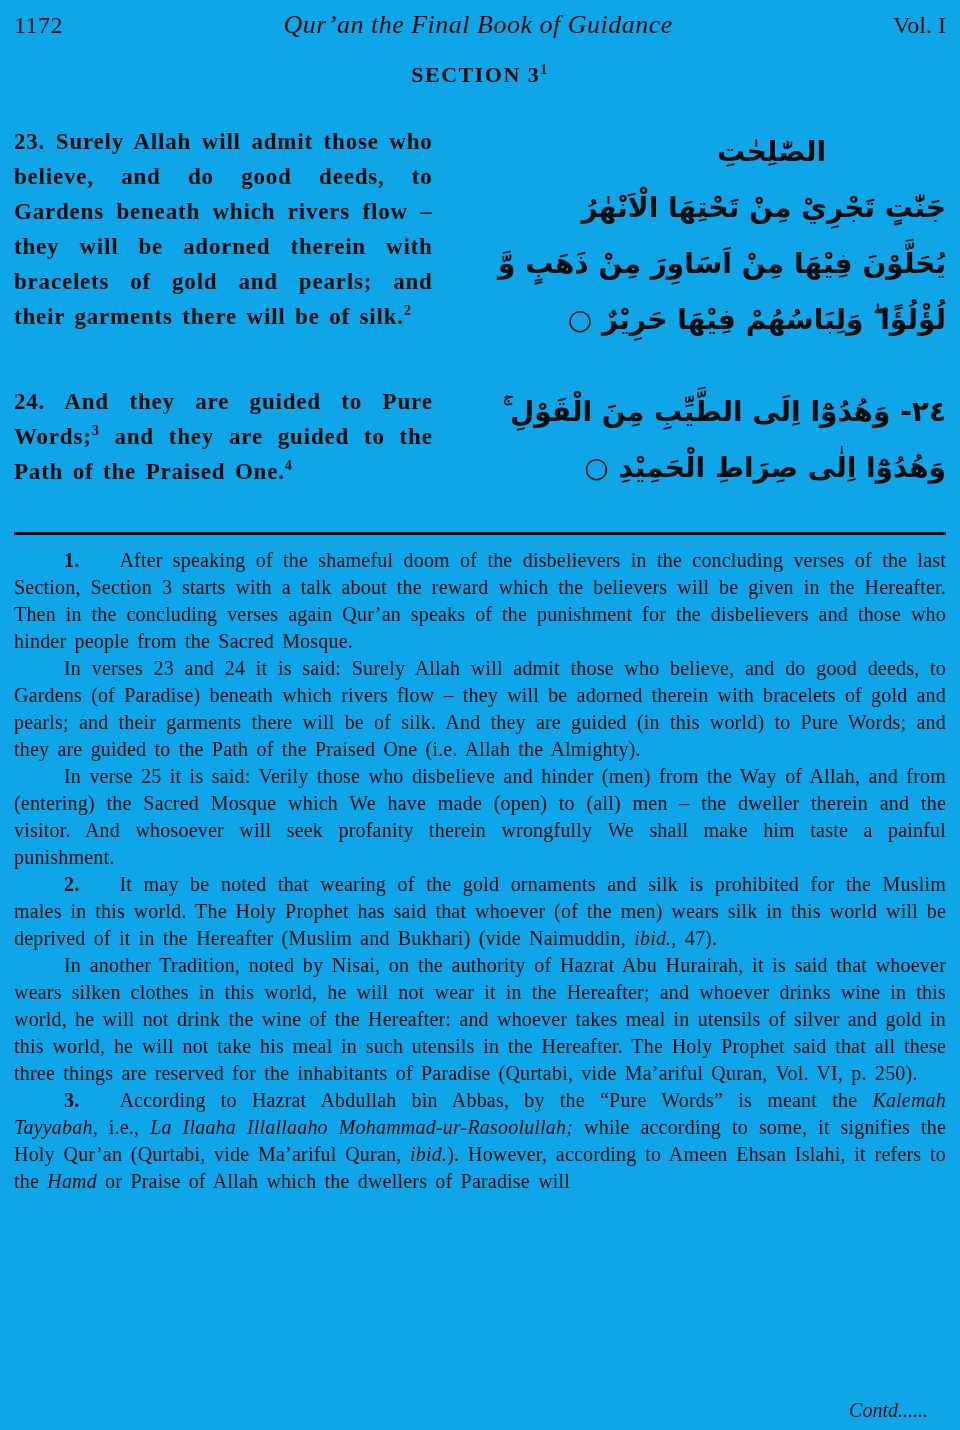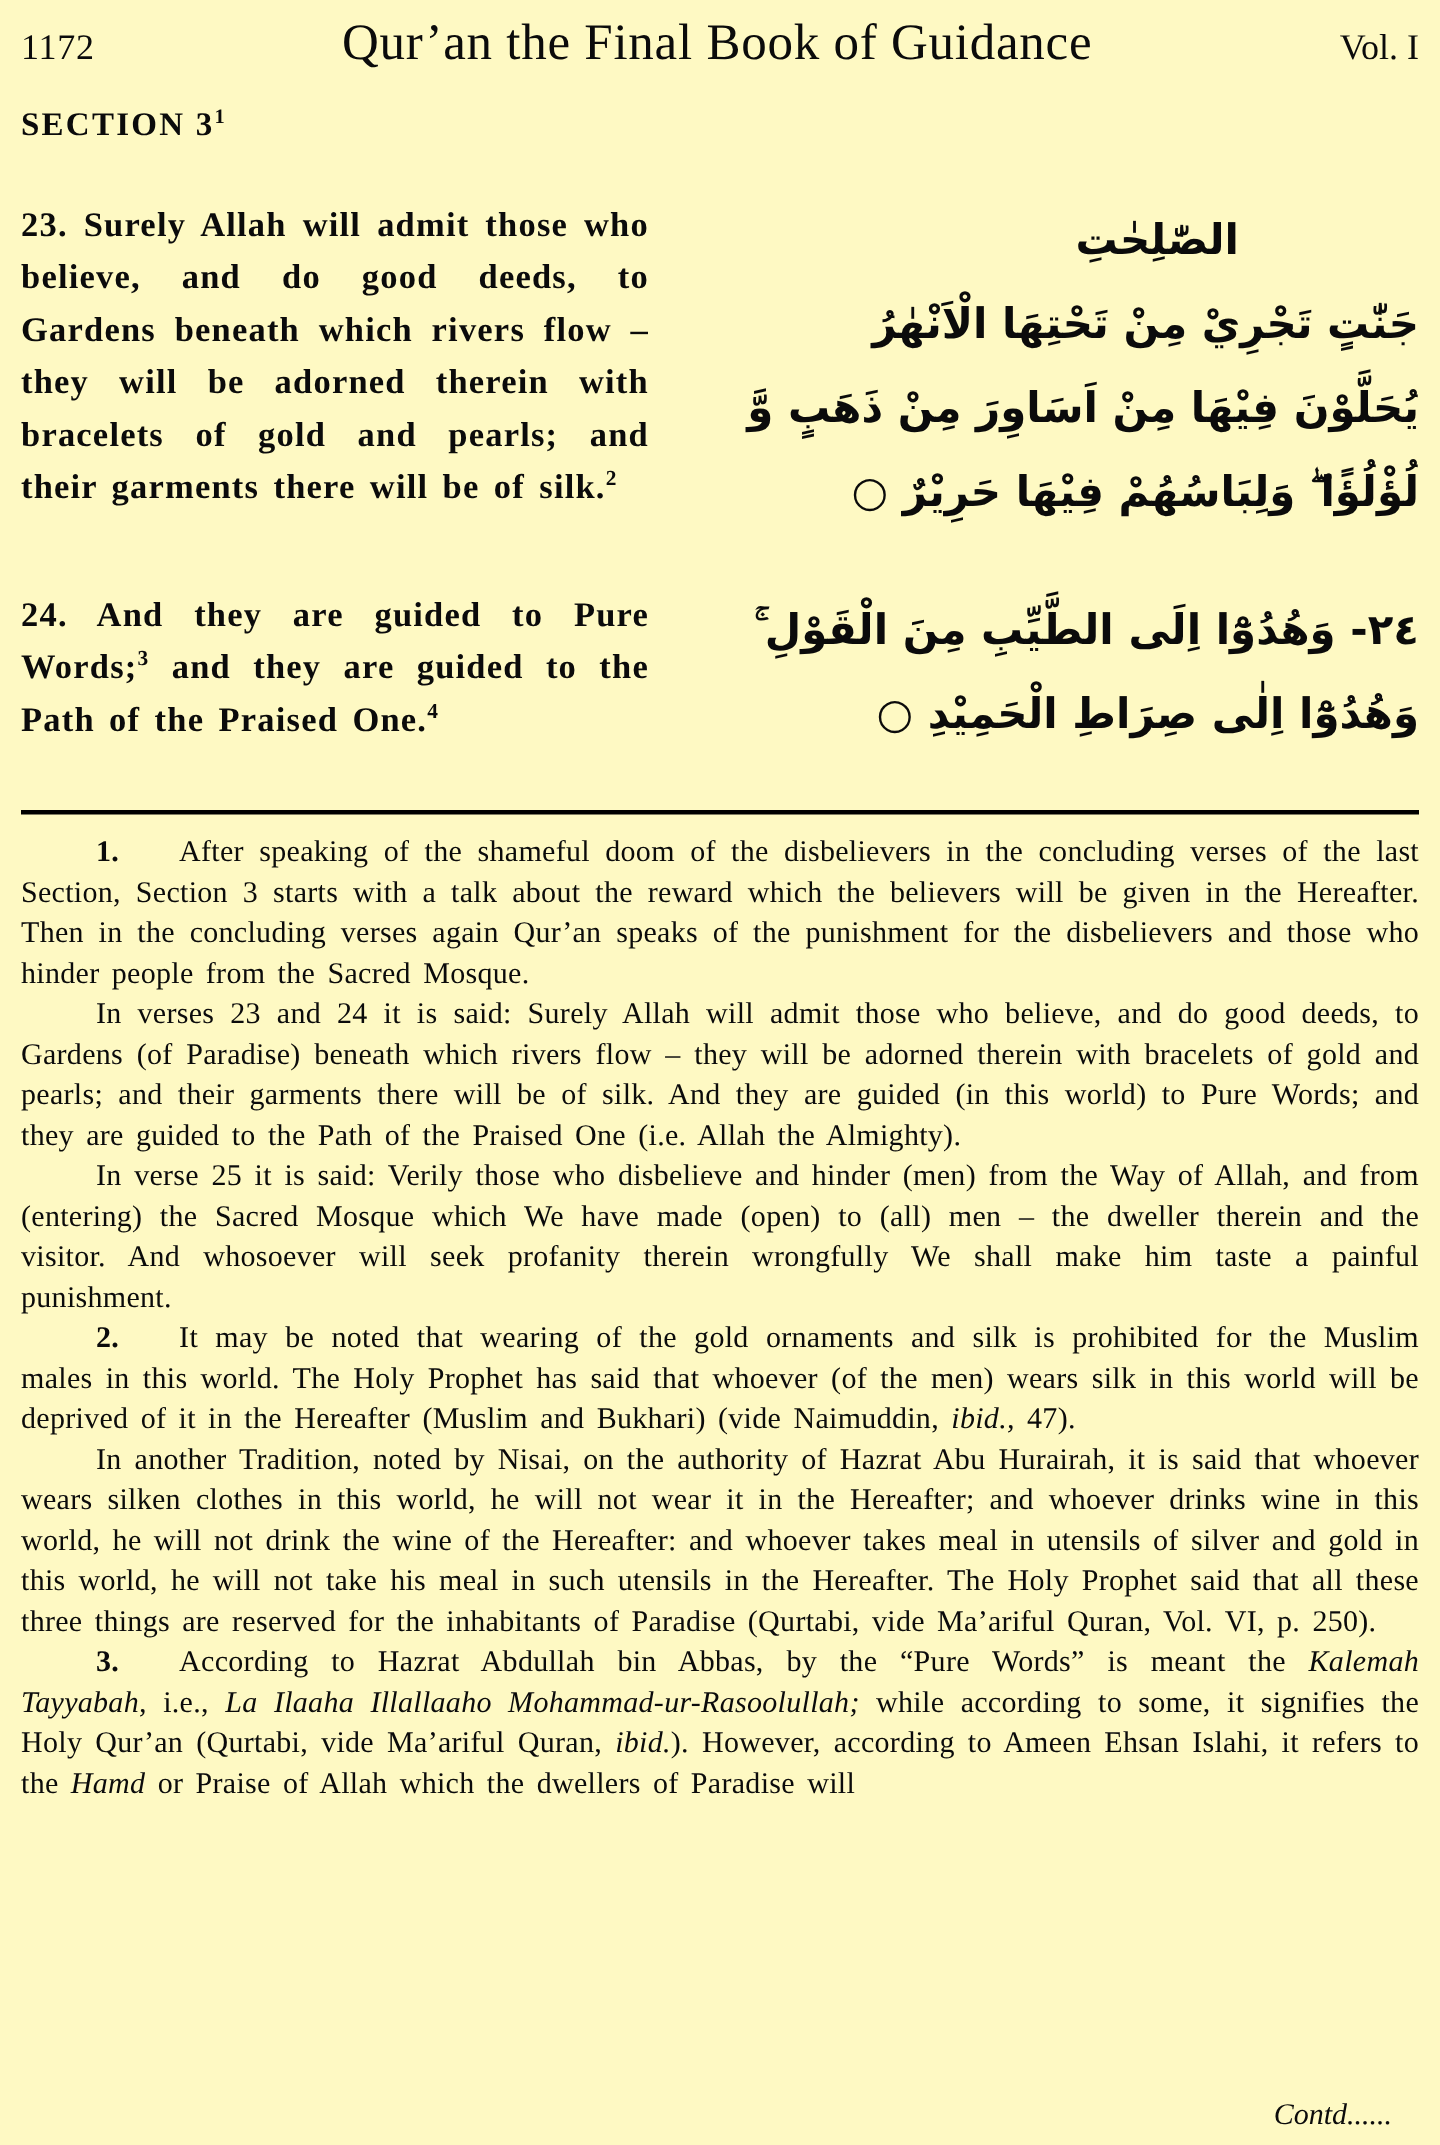--- a/index.html
+++ b/index.html
@@ -1,30 +1,30 @@
 <!DOCTYPE html>
 <html><head>
 <meta charset="utf-8">
 <style>
   * { box-sizing: border-box; }
   html, body { margin: 0; padding: 0; background: #ffffff; }
   body { width: 960px; height: 1430px; }
   .page {
     width: 960px; height: 1430px; position: relative; overflow: hidden;
-    background: #fef9c3; color: #0b0b0b;
+    background: #0ea5e9; color: #0b0b0b;
     font-family: "Liberation Serif", serif;
     padding: 10px 14px 0 14px;
   }
   
   .header { display: flex; align-items: baseline; }
   .page-number { font-size: 24px; letter-spacing: .5px; }
-  .running-title { flex: 1; text-align: center; font-size: 34px; letter-spacing: .5px; }
+  .running-title { flex: 1; text-align: center; font-style: italic; font-size: 26px; letter-spacing: .5px; }
   .volume { font-size: 24px; }
   
-  .section-heading { font-weight: bold; font-size: 22px; letter-spacing: 1.5px; margin-top: 22px; }
+  .section-heading { text-align: center; font-weight: bold; font-size: 22px; letter-spacing: 1.5px; margin-top: 22px; }
   sup { font-size: .62em; vertical-align: super; line-height: 0; }
   
   .verses { margin-top: 36px; }
   .verse-row { display: flex; justify-content: space-between; margin-bottom: 36px; gap: 48px; }
   .verse-en {
     width: 430px; font-weight: bold; font-size: 23px; line-height: 35px;
     text-align: justify; letter-spacing: .8px; word-spacing: 3px;
   }
   .verse-ar {
     width: 478px; direction: rtl; text-align: right;

